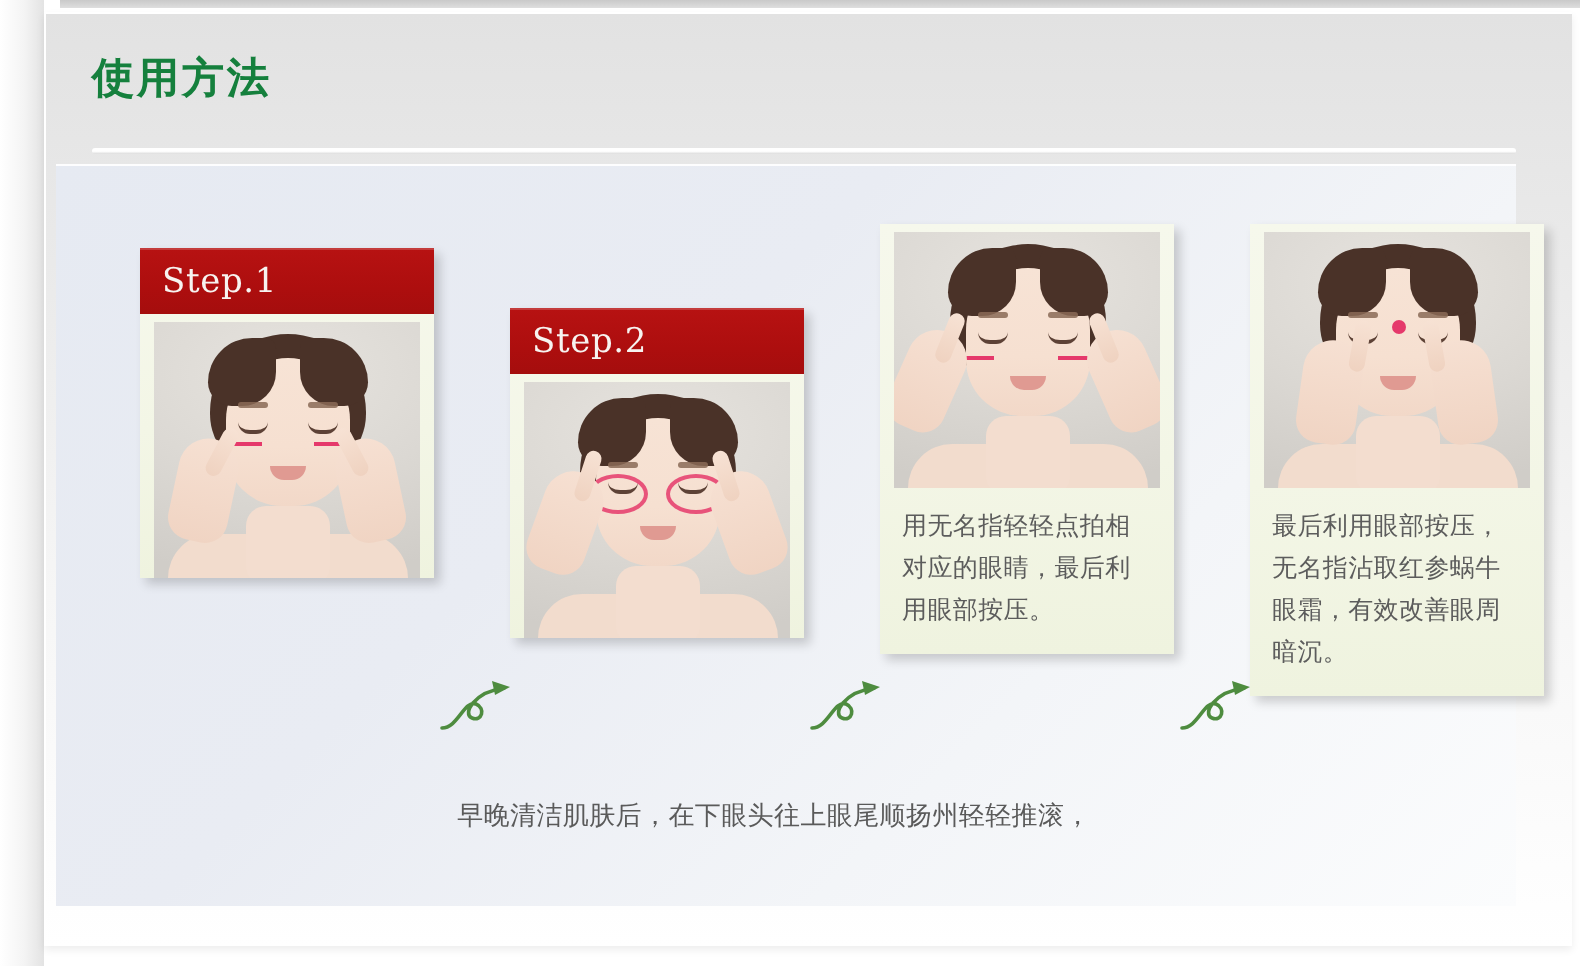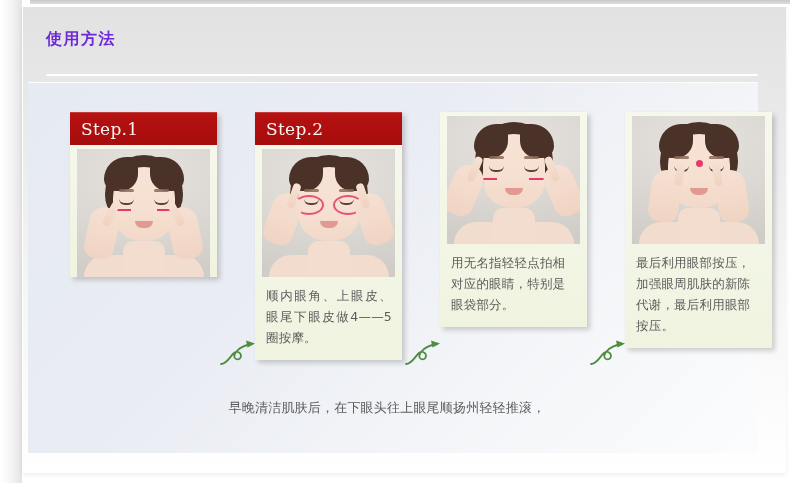--- a/index.html
+++ b/index.html
@@ -41,23 +41,23 @@
   }
 
   
   .title-bar {
     position: absolute;
     left: 46px; top: 24px;
     height: 36px;
   }
   .title-text {
     font-family: "DejaVu Sans", "Liberation Sans", sans-serif;
-    font-size: 16px;
+    font-size: 21px;
     font-weight: 700;
-    color: #6d28d9;
+    color: #15803d;
     letter-spacing: 1.5px;
     line-height: 30px;
     white-space: nowrap;
   }
   .title-rule {
     position: absolute;
     left: 46px; top: 74px;
     width: 712px; height: 3px;
     background: linear-gradient(to bottom, #ffffff 0%, #ffffff 55%, #dcdcdc 100%);
     border-radius: 2px;
@@ -77,22 +77,22 @@
     position: absolute;
     left: 0; top: 0; right: 0; height: 300px;
   }
   .card {
     position: absolute;
     top: 30px;
     width: 147px;
     background: linear-gradient(to bottom, #f6f8ec 0%, #f3f6e6 55%, #eff3df 100%);
     box-shadow: 3px 3px 5px rgba(0,0,0,0.18);
   }
-  .card[data-idx="0"] { left: 42px; }
-  .card[data-idx="1"] { left: 227px; }
+  .card[data-idx="0"] { left: 42px; margin-top: 12px; }
+  .card[data-idx="1"] { left: 227px; margin-top: 42px; }
   .card[data-idx="2"] { left: 412px; }
   .card[data-idx="3"] { left: 597px; }
 
   .card-header {
     height: 33px;
     background: linear-gradient(to bottom, #b71212 0%, #ad0e0e 60%, #a50d0d 100%);
     box-shadow: inset 0 1px 0 rgba(255,255,255,0.18);
   }
   .card-header-label {
     display: block;
@@ -306,21 +306,20 @@
           <div class="ph-eye l"></div>
           <div class="ph-eye r"></div>
           <div class="ph-mouth"></div>
           <div class="ph-ring" style="left:32px; top:46px;"></div>
           <div class="ph-ring" style="right:32px; top:46px;"></div>
           <div class="ph-hand" style="left:6px; top:44px; transform:rotate(20deg);"></div>
           <div class="ph-hand" style="right:6px; top:44px; transform:rotate(-20deg);"></div>
           <div class="ph-finger" style="left:28px; top:34px; transform:rotate(18deg);"></div>
           <div class="ph-finger" style="right:28px; top:34px; transform:rotate(-18deg);"></div>
         </div>
-        <div class="card-caption">顺内眼角、上眼皮、眼尾下眼皮做4——5圈按摩。</div>
       </div>
 
       <div class="card" data-idx="2">
         <div class="card-photo">
           <div class="ph-bg"></div>
           <div class="ph-shoulder"></div>
           <div class="ph-neck"></div>
           <div class="ph-hair"></div>
           <div class="ph-face"></div>
           <div class="ph-hair-front-l"></div>
@@ -330,21 +329,21 @@
           <div class="ph-eye l"></div>
           <div class="ph-eye r"></div>
           <div class="ph-mouth"></div>
           <div class="ph-mark rev" style="left:30px; top:62px;"></div>
           <div class="ph-mark" style="left:82px; top:62px;"></div>
           <div class="ph-hand" style="left:2px; top:48px; transform:rotate(24deg);"></div>
           <div class="ph-hand" style="right:2px; top:48px; transform:rotate(-24deg);"></div>
           <div class="ph-finger" style="left:24px; top:40px; transform:rotate(22deg);"></div>
           <div class="ph-finger" style="right:24px; top:40px; transform:rotate(-22deg);"></div>
         </div>
-        <div class="card-caption">用无名指轻轻点拍相对应的眼睛，特别是眼袋部分。</div>
+        <div class="card-caption">用无名指轻轻点拍相对应的眼睛，最后利用眼部按压。</div>
       </div>
 
       <div class="card" data-idx="3">
         <div class="card-photo">
           <div class="ph-bg"></div>
           <div class="ph-shoulder"></div>
           <div class="ph-neck"></div>
           <div class="ph-hair"></div>
           <div class="ph-face"></div>
           <div class="ph-hair-front-l"></div>
@@ -353,21 +352,21 @@
           <div class="ph-brow r"></div>
           <div class="ph-eye l"></div>
           <div class="ph-eye r"></div>
           <div class="ph-mouth"></div>
           <div class="ph-dot" style="left:50%; margin-left:-3px; top:44px;"></div>
           <div class="ph-hand" style="left:18px; top:54px; transform:rotate(8deg);"></div>
           <div class="ph-hand" style="right:18px; top:54px; transform:rotate(-8deg);"></div>
           <div class="ph-finger" style="left:44px; top:44px; transform:rotate(10deg);"></div>
           <div class="ph-finger" style="right:44px; top:44px; transform:rotate(-10deg);"></div>
         </div>
-        <div class="card-caption">最后利用眼部按压，加强眼周肌肤的新陈代谢，最后利用眼部按压。</div>
+        <div class="card-caption">最后利用眼部按压，无名指沾取红参蜗牛眼霜，有效改善眼周暗沉。</div>
       </div>
 
       <div class="connector" data-idx="0">
         <svg width="40" height="34" viewBox="0 0 40 34">
           <path d="M2 30 C 10 30, 13 16, 19 18 C 24 20, 22 27, 17 25 C 12 23, 18 12, 33 10" fill="none" stroke="#4e8c3f" stroke-width="1.8" stroke-linecap="round"></path>
           <path d="M36 9.5 L27 6.5 L28.5 13.5 Z" fill="#4e8c3f"></path>
         </svg>
       </div>
       <div class="connector" data-idx="1">
         <svg width="40" height="34" viewBox="0 0 40 34">

